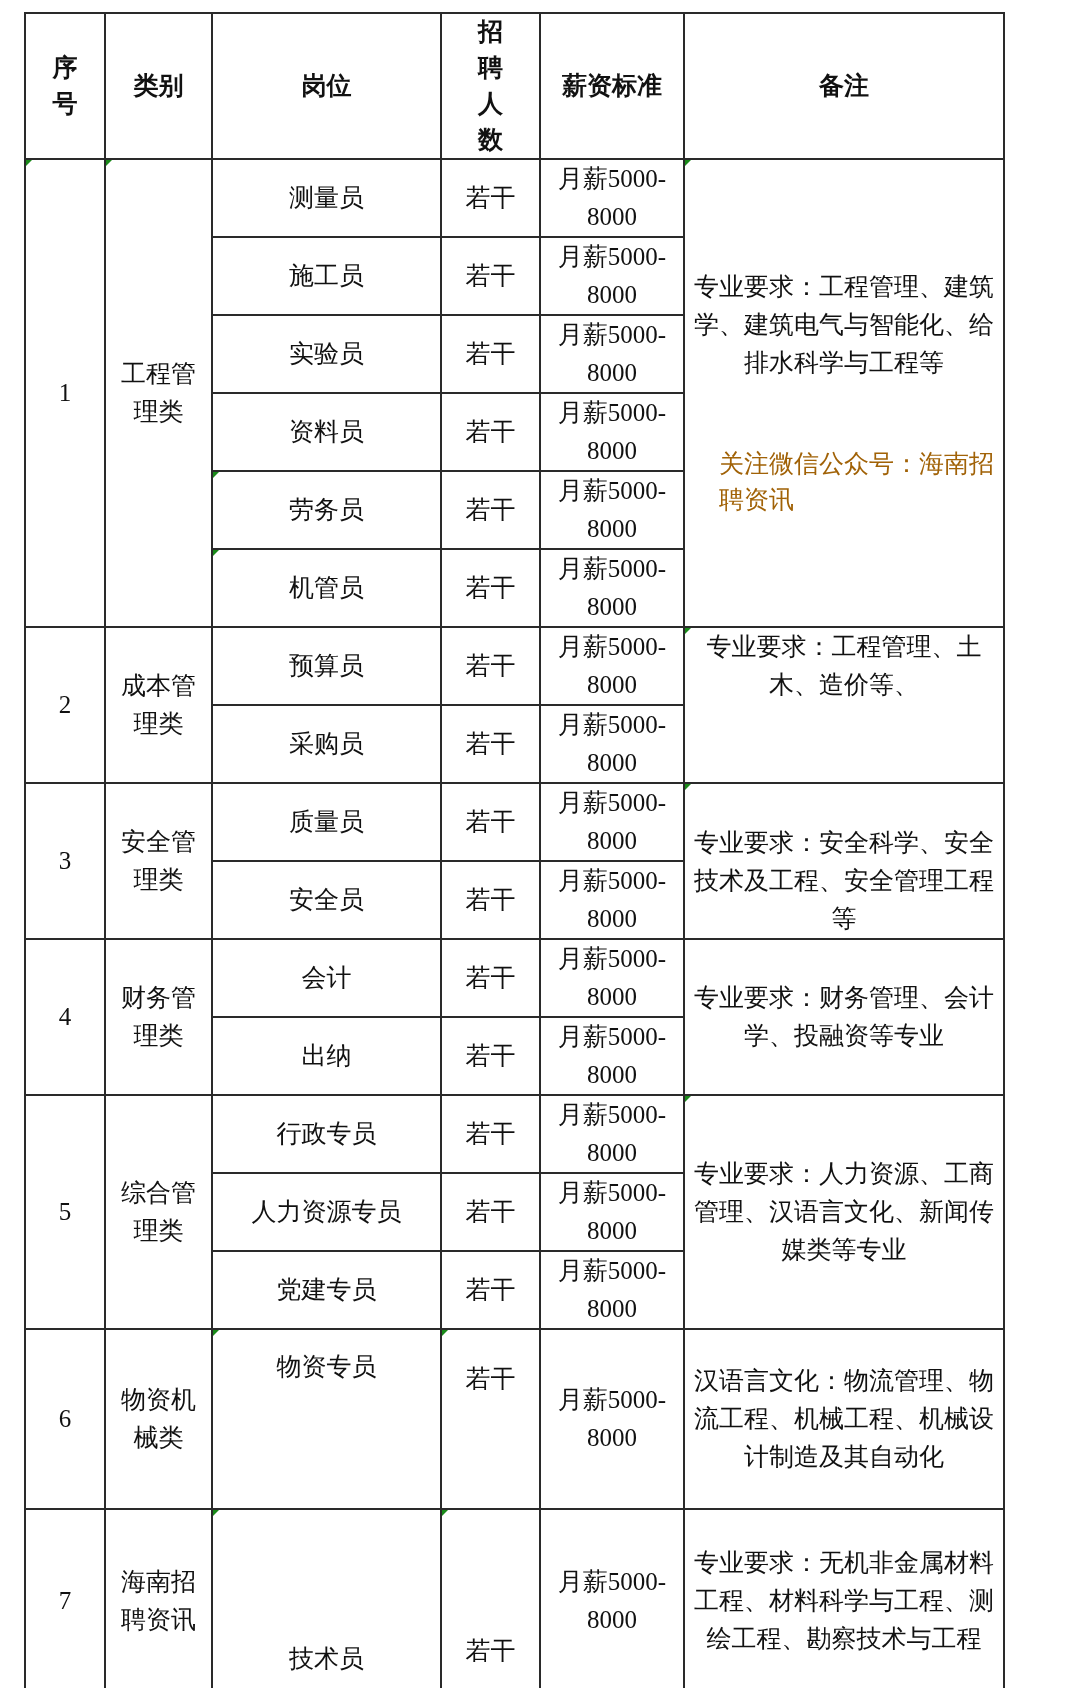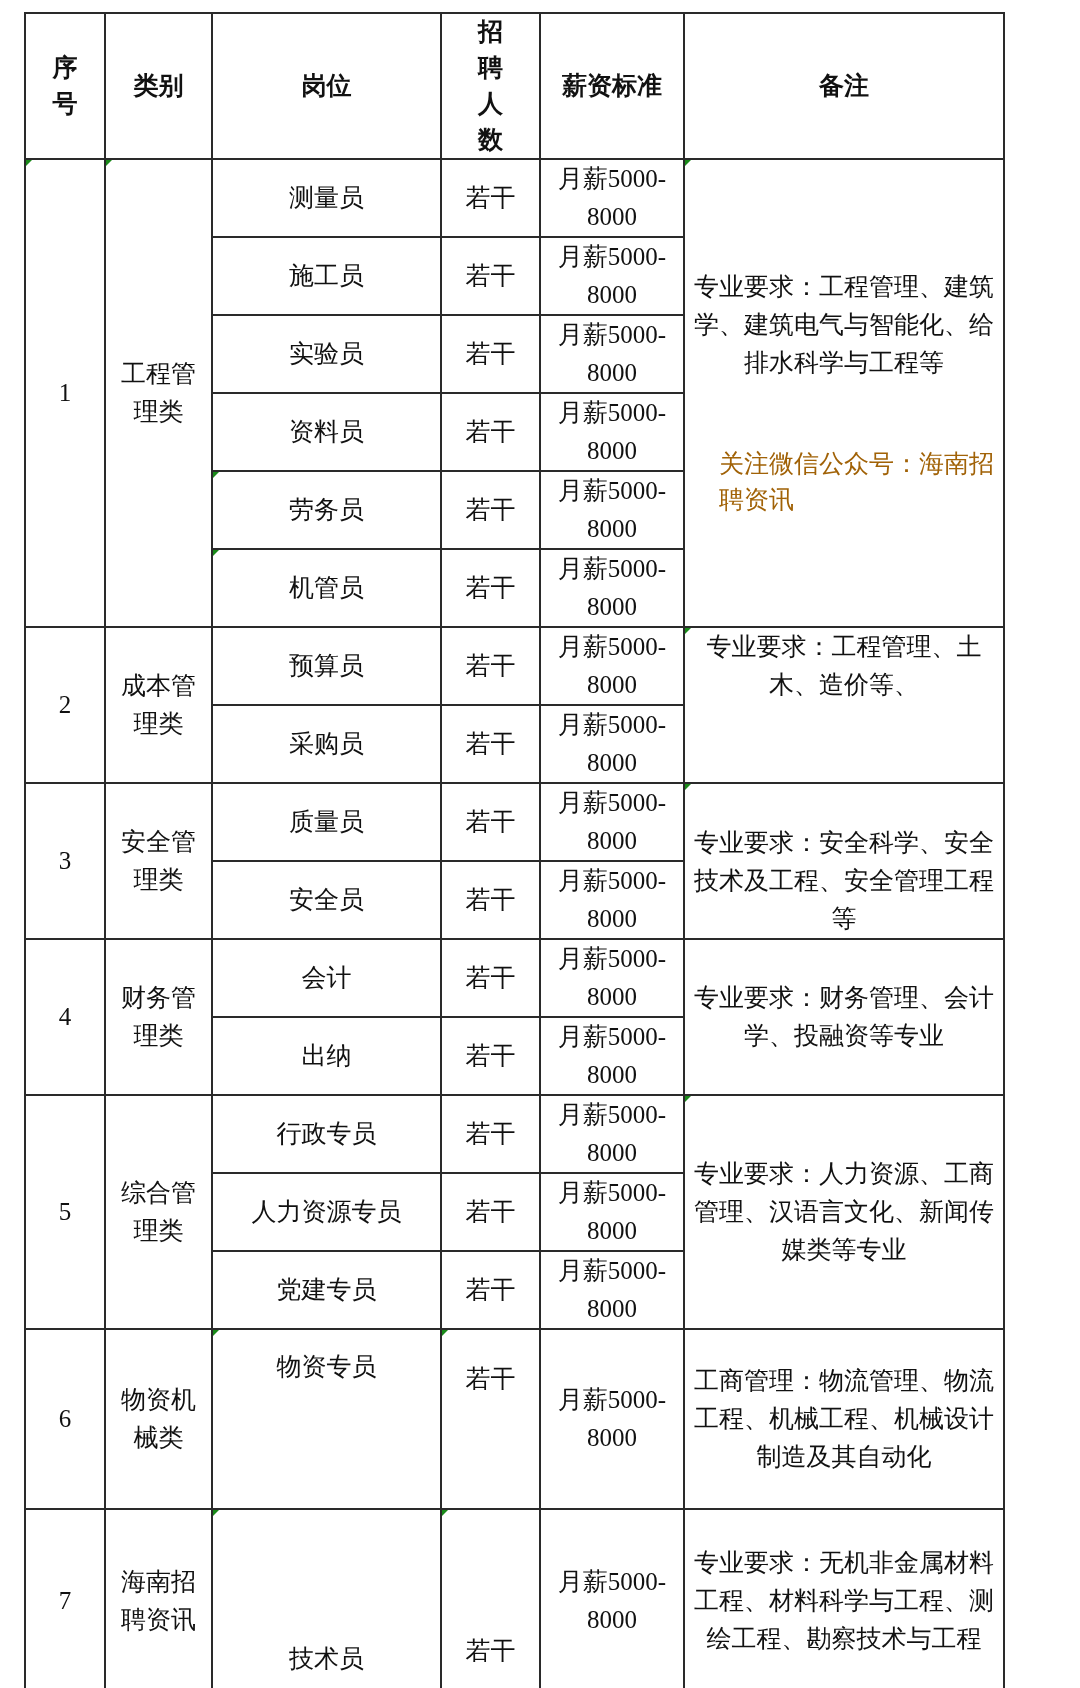--- a/index.html
+++ b/index.html
@@ -169,21 +169,21 @@
       <td class="salary">月薪5000-8000</td>
     </tr>
 
     <tr class="r6">
       <td>6</td>
       <td class="cat">物资机械类</td>
       <td class="tri" style="vertical-align:top;padding-top:18px">物资专员</td>
       <td class="tri" style="vertical-align:top;padding-top:30px">若干</td>
       <td class="salary">月薪5000-8000</td>
       <td class="note">
-        <span class="req">工商管理：物流管理、物流工程、机械工程、机械设计制造及其自动化</span>
+        <span class="req">汉语言文化：物流管理、物流工程、机械工程、机械设计制造及其自动化</span>
       </td>
     </tr>
 
     <tr class="r7">
       <td>7</td>
       <td class="cat">海南招聘资讯</td>
       <td class="tri" style="vertical-align:bottom;padding-bottom:14px">技术员</td>
       <td class="tri" style="vertical-align:bottom;padding-bottom:22px">若干</td>
       <td class="salary">月薪5000-8000</td>
       <td class="note">

